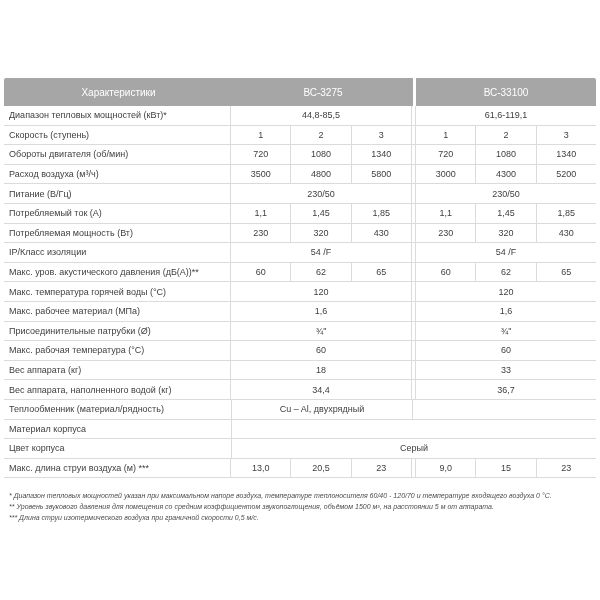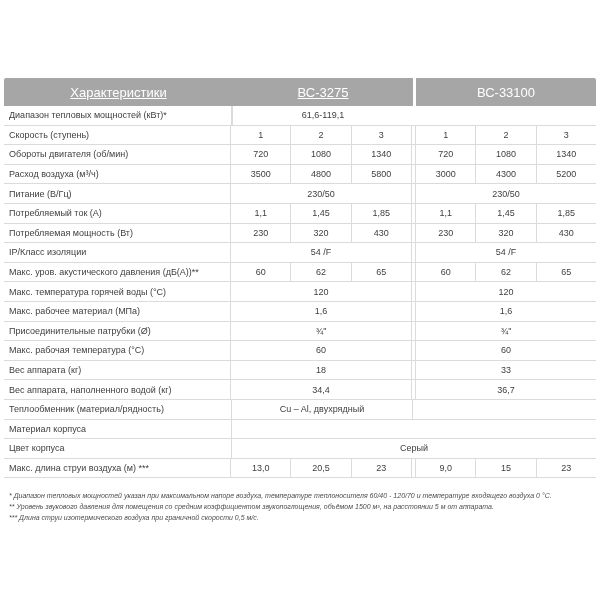--- a/index.html
+++ b/index.html
@@ -17,25 +17,25 @@
     color:var(--body-text);
     overflow:hidden;
   }
   .page{padding-top:78px;padding-left:4px;padding-right:4px;box-sizing:border-box;}
   .spec-table{width:592px;}
 
   
   .header{display:flex;gap:3px;height:28px;}
   .h-main{display:flex;width:409px;background:var(--header-bg);border-radius:2px 0 0 0;}
   .h-cell{display:flex;align-items:center;justify-content:center;
-          color:var(--header-text);font-size:13px;text-decoration:underline;}
+          color:var(--header-text);font-size:10px;}
   .h-char{width:229px;}
   .h-prod{width:180px;}
   .h-band{width:180px;background:var(--header-bg);display:flex;align-items:center;justify-content:center;
-          color:var(--header-text);font-size:13px;border-radius:0 2px 0 0;}
+          color:var(--header-text);font-size:10px;border-radius:0 2px 0 0;}
 
   
   .row{display:flex;height:19.6px;border-bottom:1px solid var(--border);box-sizing:border-box;}
   .cell{display:flex;align-items:center;font-size:9px;color:var(--body-text);box-sizing:border-box;}
   .cell.label{width:228px;border-right:1px solid var(--border);padding-left:5px;
               white-space:nowrap;overflow:hidden;}
   .vals{flex:1;display:flex;gap:3px;}
   .group{width:180px;display:flex;}
   .group.g1{border-right:1px solid var(--border);}
   .group.g2{border-left:1px solid var(--border);}
@@ -58,20 +58,23 @@
       <div class="h-main">
         <div class="h-cell h-char">Характеристики</div>
         <div class="h-cell h-prod">ВС-3275</div>
       </div>
       <div class="h-band">ВС-33100</div>
     </div>
     <div class="rows">
         <div class="row">
           <div class="cell label">Диапазон тепловых мощностей (кВт)*</div>
           <div class="vals">
+            <div class="group g1">
+              <div class="cell sec">44,8-85,5</div>
+            </div>
             <div class="group g2">
               <div class="cell sec">61,6-119,1</div>
             </div>
           </div>
         </div>
         <div class="row">
           <div class="cell label">Скорость (ступень)</div>
           <div class="vals">
             <div class="group g1">
               <div class="cell sub">1</div>

